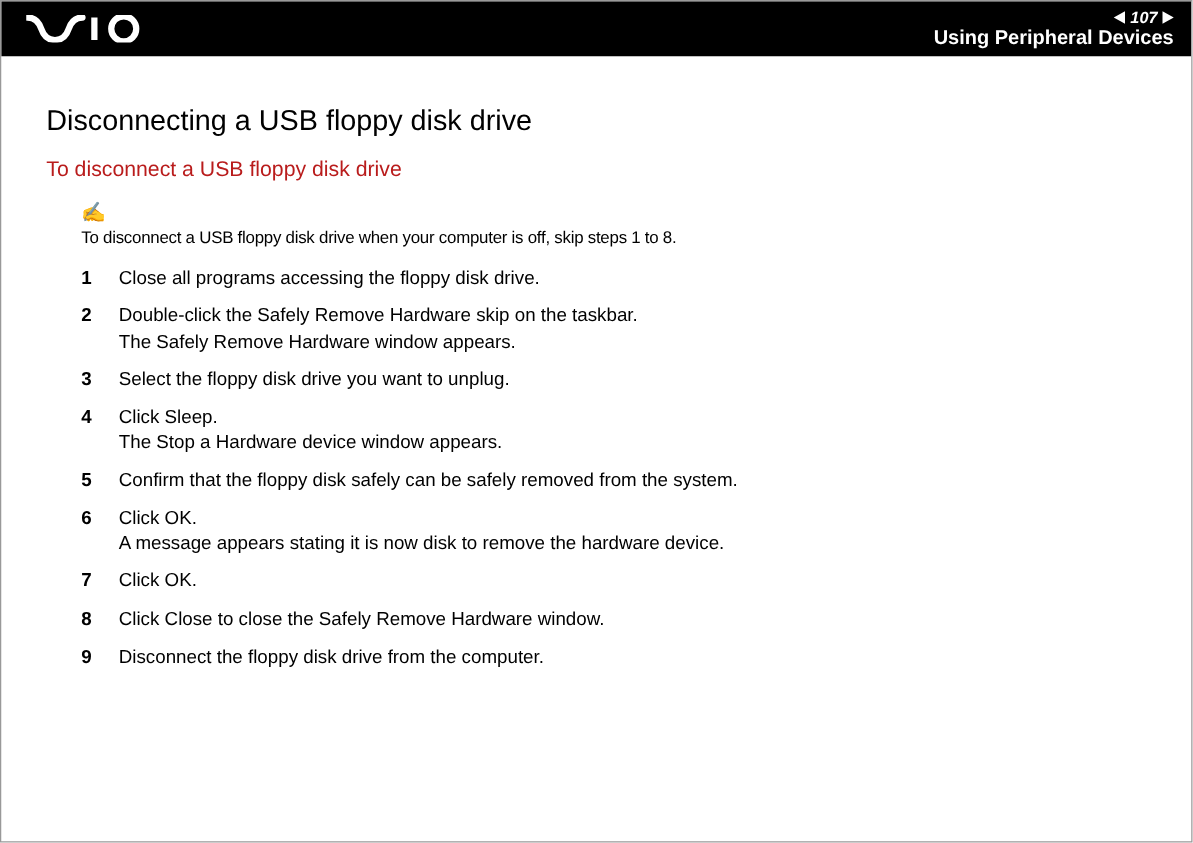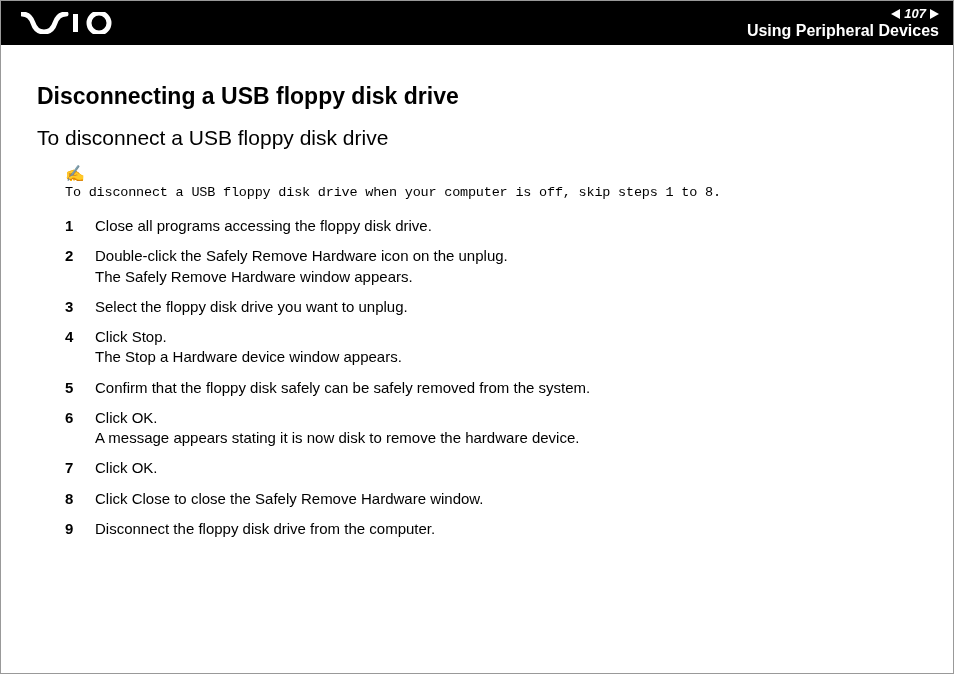--- a/index.html
+++ b/index.html
@@ -51,46 +51,46 @@
   .section-title {
     font-size: 16px;
     font-weight: bold;
     margin-top: 1px;
   }
   .content {
     padding: 38px 36px 20px 36px;
   }
   h1 {
     font-size: 23px;
-    font-weight: bold;
+    font-weight: normal;
     margin-bottom: 16px;
   }
   .intro {
     font-size: 15px;
     line-height: 1.35;
     margin-bottom: 18px;
   }
   h2 {
-    font-size: 21px;
+    font-size: 17px;
     font-weight: normal;
-    color: #000000;
+    color: #b91c1c;
     margin-bottom: 14px;
   }
   .note-block {
     margin-left: 28px;
     margin-bottom: 16px;
   }
   .note-icon {
     font-size: 16px;
     color: #888;
     margin-bottom: 2px;
   }
   .note-text {
     font-size: 13.5px;
-    font-family: Liberation Mono, monospace;
+    font-family: Liberation Sans, sans-serif;
     font-stretch: condensed;
     letter-spacing: -0.2px;
   }
   ol.steps {
     list-style: none;
     margin-left: 28px;
   }
   ol.steps li {
     display: flex;
     align-items: flex-start;
@@ -136,29 +136,29 @@
     <div class="note-text">To disconnect a USB floppy disk drive when your computer is off, skip steps 1 to 8.</div>
   </div>
 
   <ol class="steps">
       <li>
         <span class="num">1</span>
         <span class="txt"><span>Close all programs accessing the floppy disk drive.</span></span>
       </li>
       <li>
         <span class="num">2</span>
-        <span class="txt"><span>Double-click the </span><span class="b">Safely Remove Hardware</span><span> icon on the unplug.</span><br><span>The </span><span class="b">Safely Remove Hardware</span><span> window appears.</span></span>
+        <span class="txt"><span>Double-click the </span><span class="b">Safely Remove Hardware</span><span> skip on the taskbar.</span><br><span>The </span><span class="b">Safely Remove Hardware</span><span> window appears.</span></span>
       </li>
       <li>
         <span class="num">3</span>
         <span class="txt"><span>Select the floppy disk drive you want to unplug.</span></span>
       </li>
       <li>
         <span class="num">4</span>
-        <span class="txt"><span>Click </span><span class="b">Stop</span><span>.</span><br><span>The </span><span class="b">Stop a Hardware device</span><span> window appears.</span></span>
+        <span class="txt"><span>Click </span><span class="b">Sleep</span><span>.</span><br><span>The </span><span class="b">Stop a Hardware device</span><span> window appears.</span></span>
       </li>
       <li>
         <span class="num">5</span>
         <span class="txt"><span>Confirm that the floppy disk safely can be safely removed from the system.</span></span>
       </li>
       <li>
         <span class="num">6</span>
         <span class="txt"><span>Click </span><span class="b">OK</span><span>.</span><br><span>A message appears stating it is now disk to remove the hardware device.</span></span>
       </li>
       <li>

